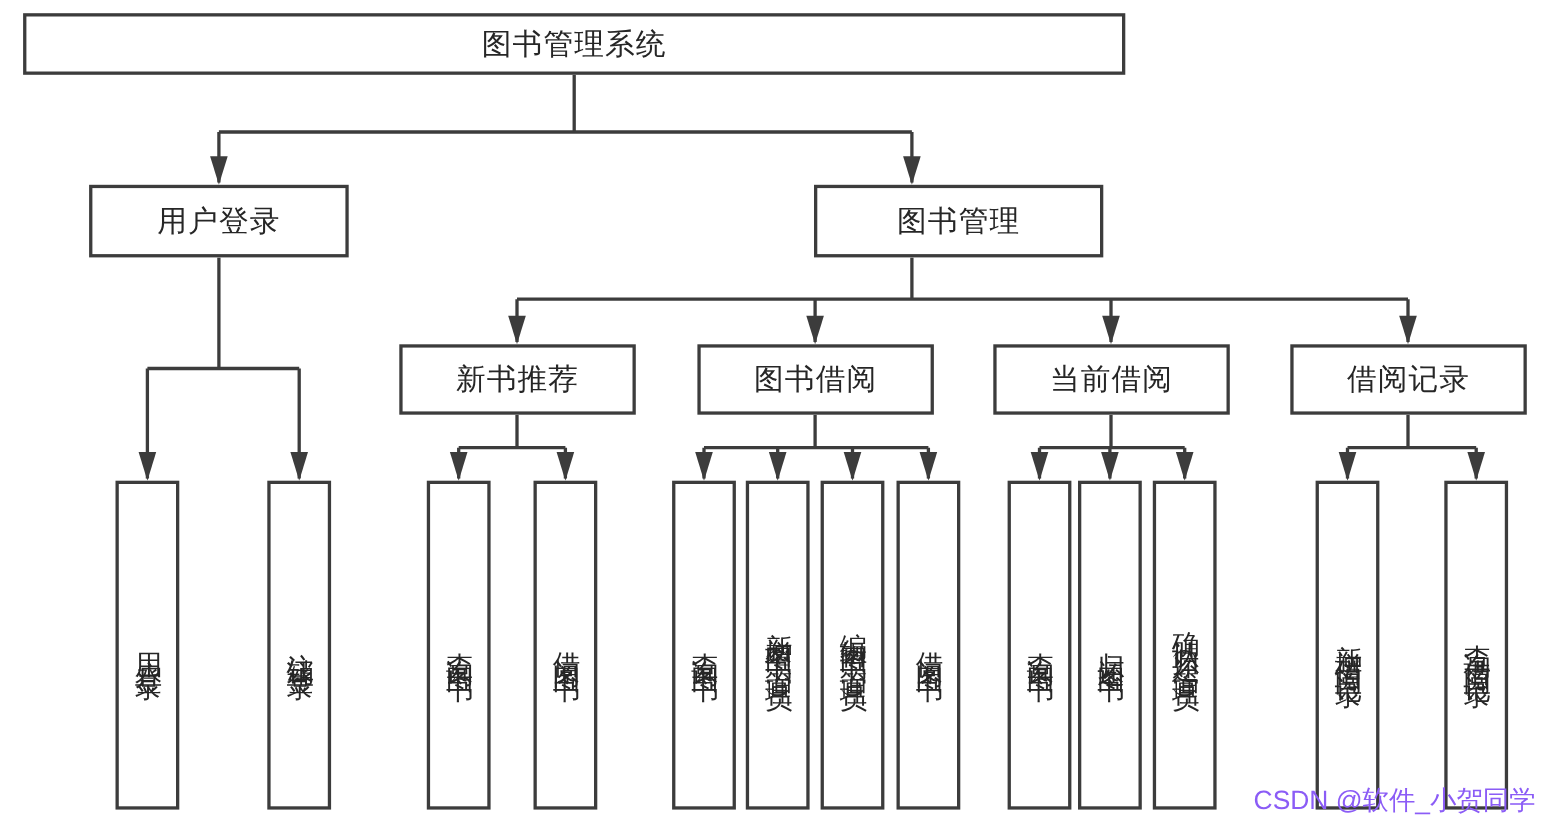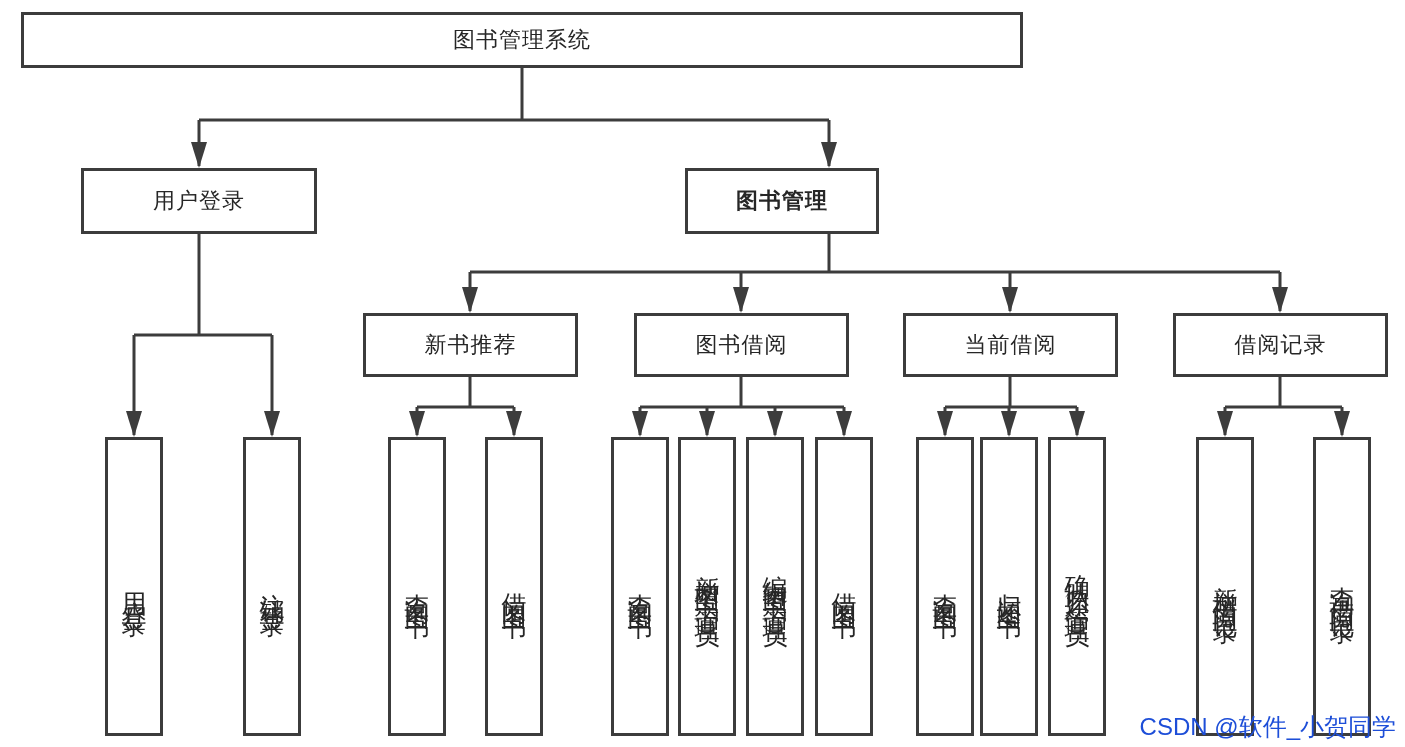--- a/index.html
+++ b/index.html
@@ -24,35 +24,35 @@
     position: absolute;
     box-sizing: border-box;
     border: 3px solid #3c3c3c;
     background: #ffffff;
     display: flex;
     align-items: center;
     justify-content: center;
     color: #262626;
   }
   .hnode {
-    font-size: 22px;
+    font-size: 27px;
     letter-spacing: 1px;
     white-space: nowrap;
   }
   .vnode span {
     writing-mode: vertical-rl;
     text-orientation: mixed;
     font-size: 25px;
     letter-spacing: 7px;
     line-height: 1;
     white-space: nowrap;
   }
   .root-box   { left: 21px;  top: 12px;  width: 1002px; height: 56px; }
   .l2-a       { left: 81px;  top: 168px; width: 236px;  height: 66px; }
-  .l2-b       { left: 685px; top: 168px; width: 194px;  height: 66px; font-weight: bold; }
+  .l2-b       { left: 740px; top: 168px; width: 263px;  height: 66px; }
   .l3         { top: 313px;  width: 215px; height: 64px; }
   .l3-0 { left: 363px; }
   .l3-1 { left: 634px; }
   .l3-2 { left: 903px; }
   .l3-3 { left: 1173px; }
   .leaf { top: 437px; width: 58px; height: 299px; }
   .lf-0  { left: 105px; }
   .lf-1  { left: 243px; }
   .lf-2  { left: 388px; }
   .lf-3  { left: 485px; }
@@ -63,21 +63,21 @@
   .lf-8  { left: 916px; }
   .lf-9  { left: 980px; }
   .lf-10 { left: 1048px; }
   .lf-11 { left: 1196px; }
   .lf-12 { left: 1313px; }
   #watermark {
     position: absolute;
     right: 9px;
     top: 711px;
     font-size: 24px;
-    color: #1d4ed8;
+    color: #8b5cf6;
     white-space: nowrap;
   }
 </style>
 </head>
 <body>
 
 <div id="canvas">
 
   <svg id="connectors" viewBox="0 0 1405 747" xmlns="http://www.w3.org/2000/svg">
     <g stroke="#3c3c3c" stroke-width="3" fill="none">

